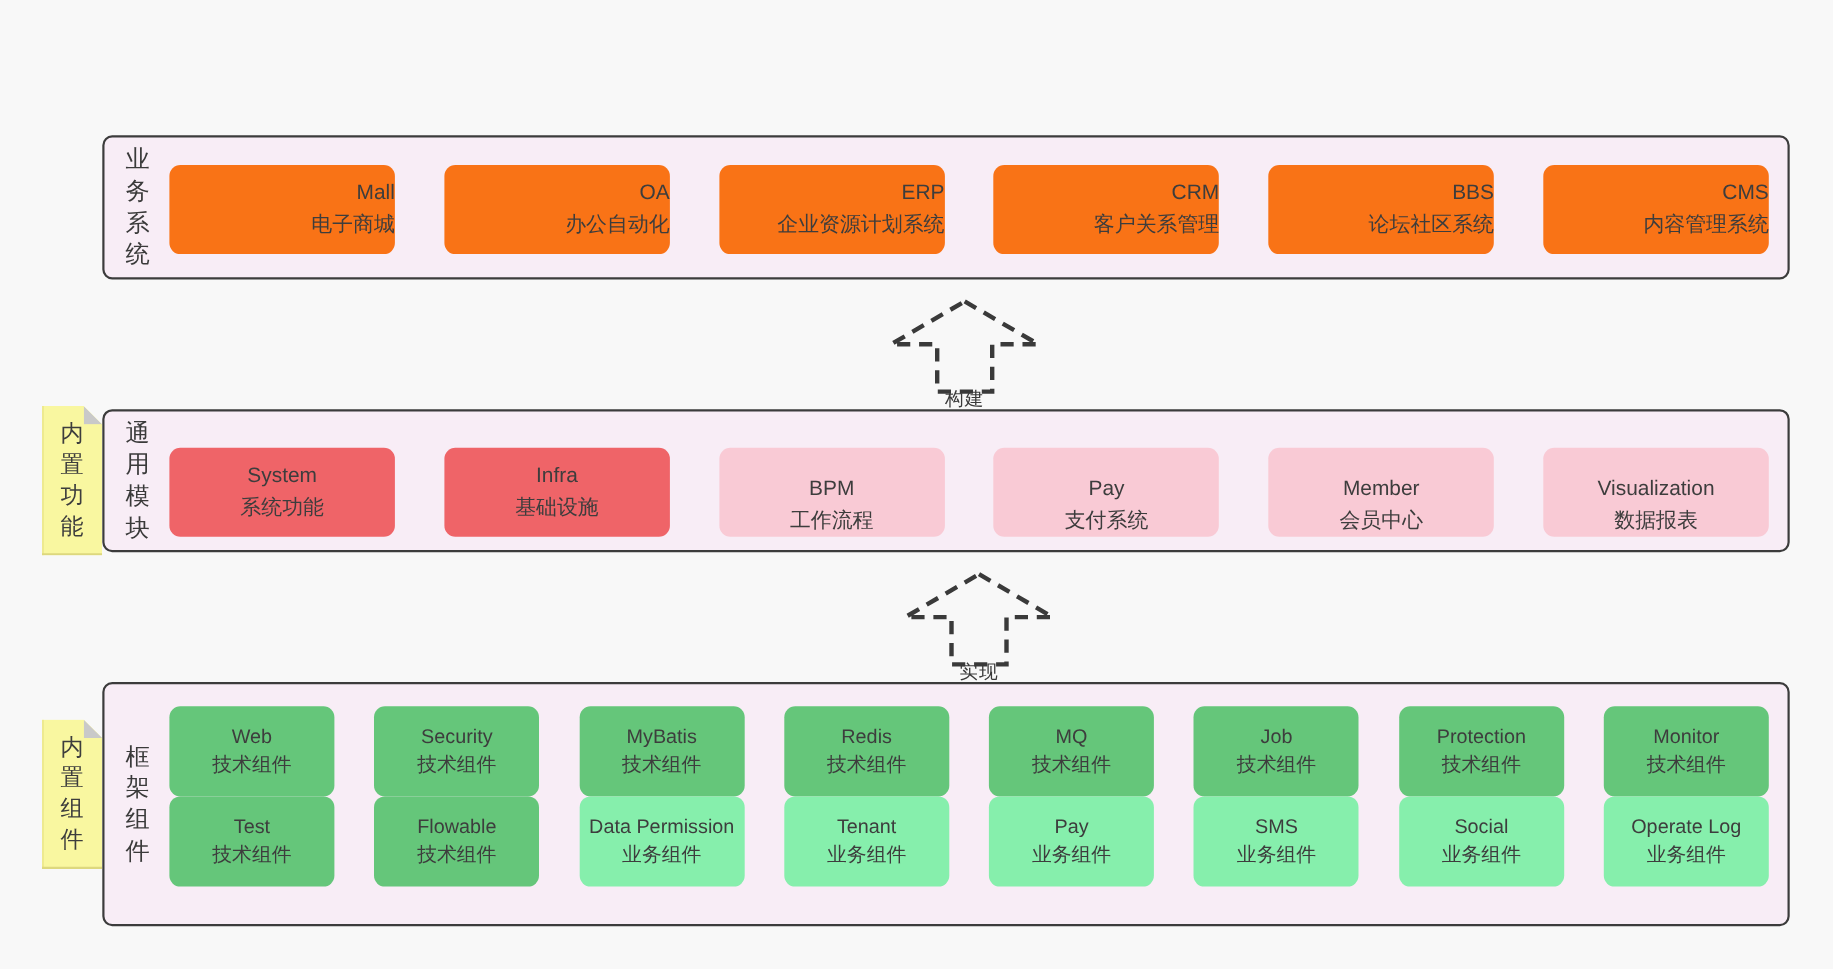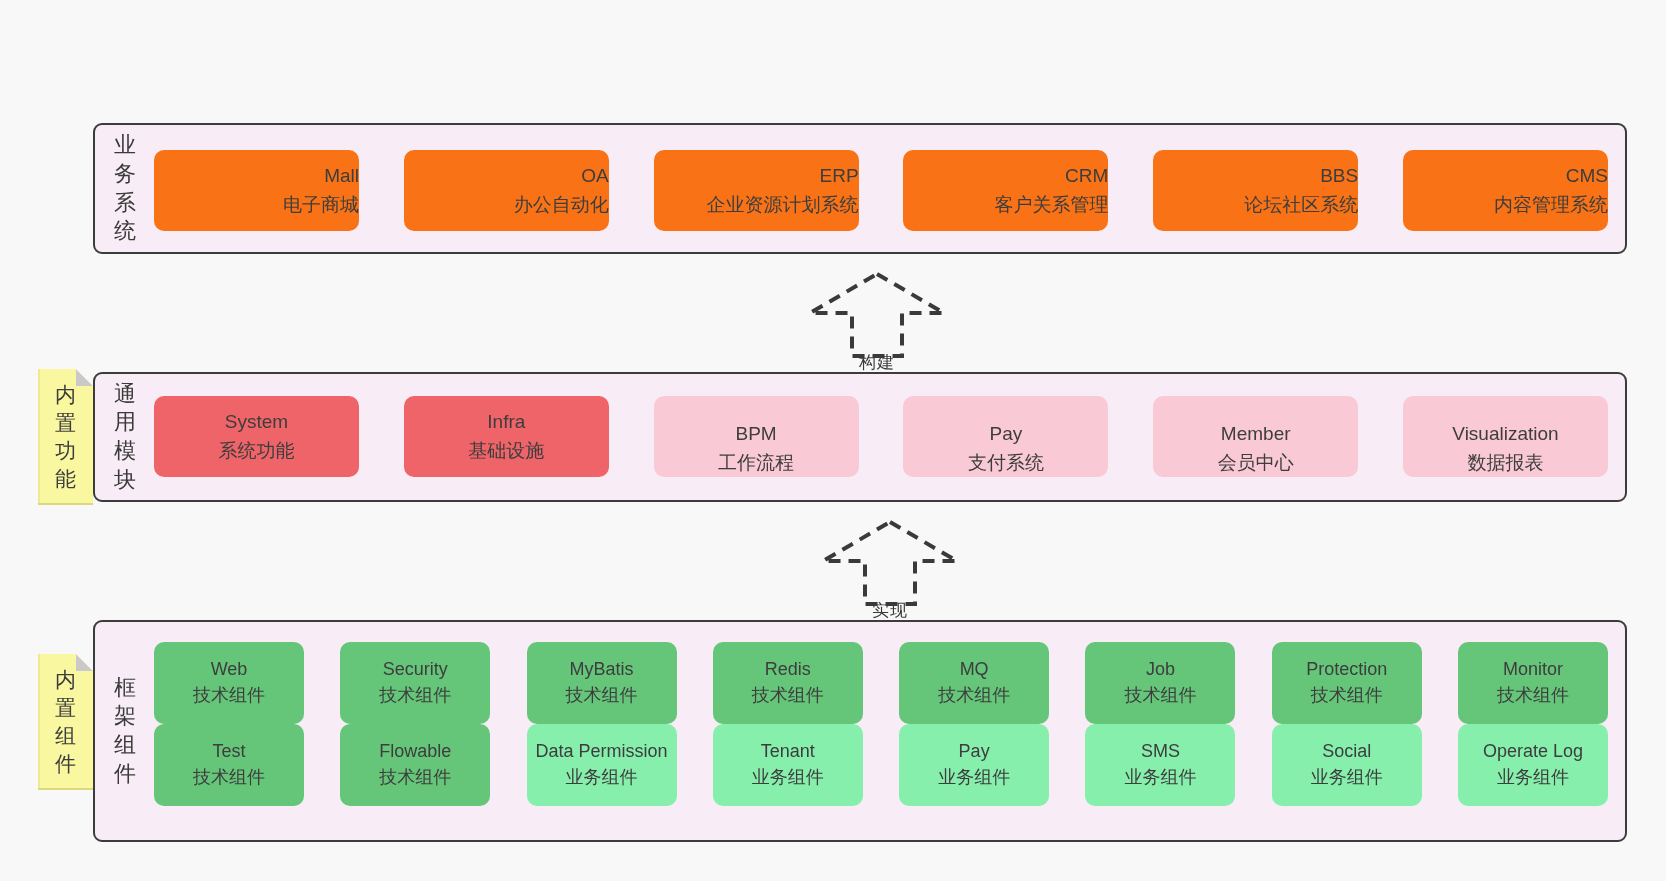--- a/index.html
+++ b/index.html
@@ -16,21 +16,21 @@
   #sec-modules{top:372px;height:130px;}
   #sec-components{top:620px;height:222px;}
 
   .side-label{
     position:absolute;left:8px;top:0;bottom:0;width:44px;
     display:flex;align-items:center;justify-content:center;
     font-size:22px;line-height:1.3;white-space:pre-line;text-align:center;color:#3a3a3a;
   }
   .row-area{position:absolute;left:59px;right:17px;}
   #sec-business .row-area{top:25px;}
-  #sec-modules  .row-area{top:22px;}
+  #sec-modules  .row-area{top:33px;}
   #sec-components .row-area{top:20px;display:flex;flex-direction:column;}
   .row{display:flex;justify-content:space-between;}
 
   .box{
     border-radius:10px;display:flex;flex-direction:column;align-items:center;
     justify-content:center;text-align:center;box-sizing:border-box;
   }
   .box.big{width:205px;height:81px;font-size:19px;line-height:1.5;}
   .box.small{width:150px;height:82px;font-size:18px;line-height:1.42;}
   .blue{background:#f97316;align-items:flex-end;}

